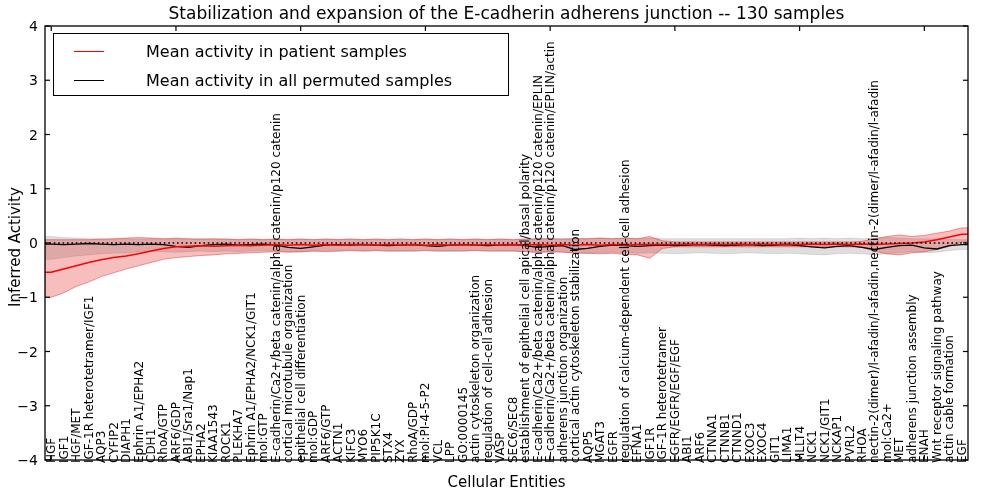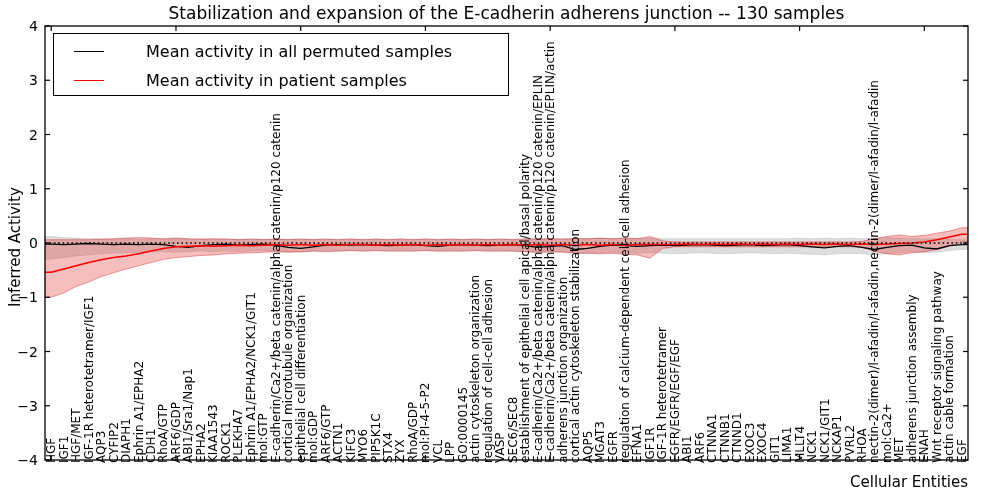--- a/index.html
+++ b/index.html
@@ -7,21 +7,21 @@
     position:relative;width:1000px;height:500px;background:#ffffff;
     font-family:"DejaVu Sans","Liberation Sans",sans-serif;color:#000;
     overflow:hidden;
   }
   #plot-svg{position:absolute;left:0;top:0;}
   .title{
     position:absolute;left:45px;top:3px;width:923px;text-align:center;
     font-size:17px;color:#000;z-index:6;
   }
   .xlabel{
-    position:absolute;left:45px;top:473px;width:923px;text-align:right;
+    position:absolute;left:45px;top:473px;width:923px;text-align:center;
     font-size:15px;color:#000;z-index:2;
   }
   .ylabel{
     position:absolute;left:6px;top:307px;
     transform:rotate(-90deg);transform-origin:0 0;
     font-size:15px;white-space:nowrap;z-index:2;
   }
   .ytick-label{
     position:absolute;left:0;width:38px;text-align:right;
     font-size:14px;line-height:14px;z-index:2;
@@ -179,21 +179,21 @@
       <span class="xtick-label" style="left: 893.399px; top: 463px;">MET</span>
       <span class="xtick-label" style="left: 905.872px; top: 463px;">adherens junction assembly</span>
       <span class="xtick-label" style="left: 918.345px; top: 463px;">ENAH</span>
       <span class="xtick-label" style="left: 930.818px; top: 463px;">Wnt receptor signaling pathway</span>
       <span class="xtick-label" style="left: 943.291px; top: 463px;">actin cable formation</span>
       <span class="xtick-label" style="left: 955.764px; top: 463px;">EGF</span>
     </div>
 
   <div class="legend">
     <div class="lrow">
+      <span class="lline red" style="border-top-color: rgb(255, 0, 0);"></span>
+      <span class="ltext">Mean activity in patient samples</span>
+    </div>
+    <div class="lrow">
       <span class="lline black" style="border-top-color: rgb(0, 0, 0);"></span>
       <span class="ltext">Mean activity in all permuted samples</span>
-    </div>
-    <div class="lrow">
-      <span class="lline red" style="border-top-color: rgb(255, 0, 0);"></span>
-      <span class="ltext">Mean activity in patient samples</span>
     </div>
   </div>
 </div>
 
 </body></html>

